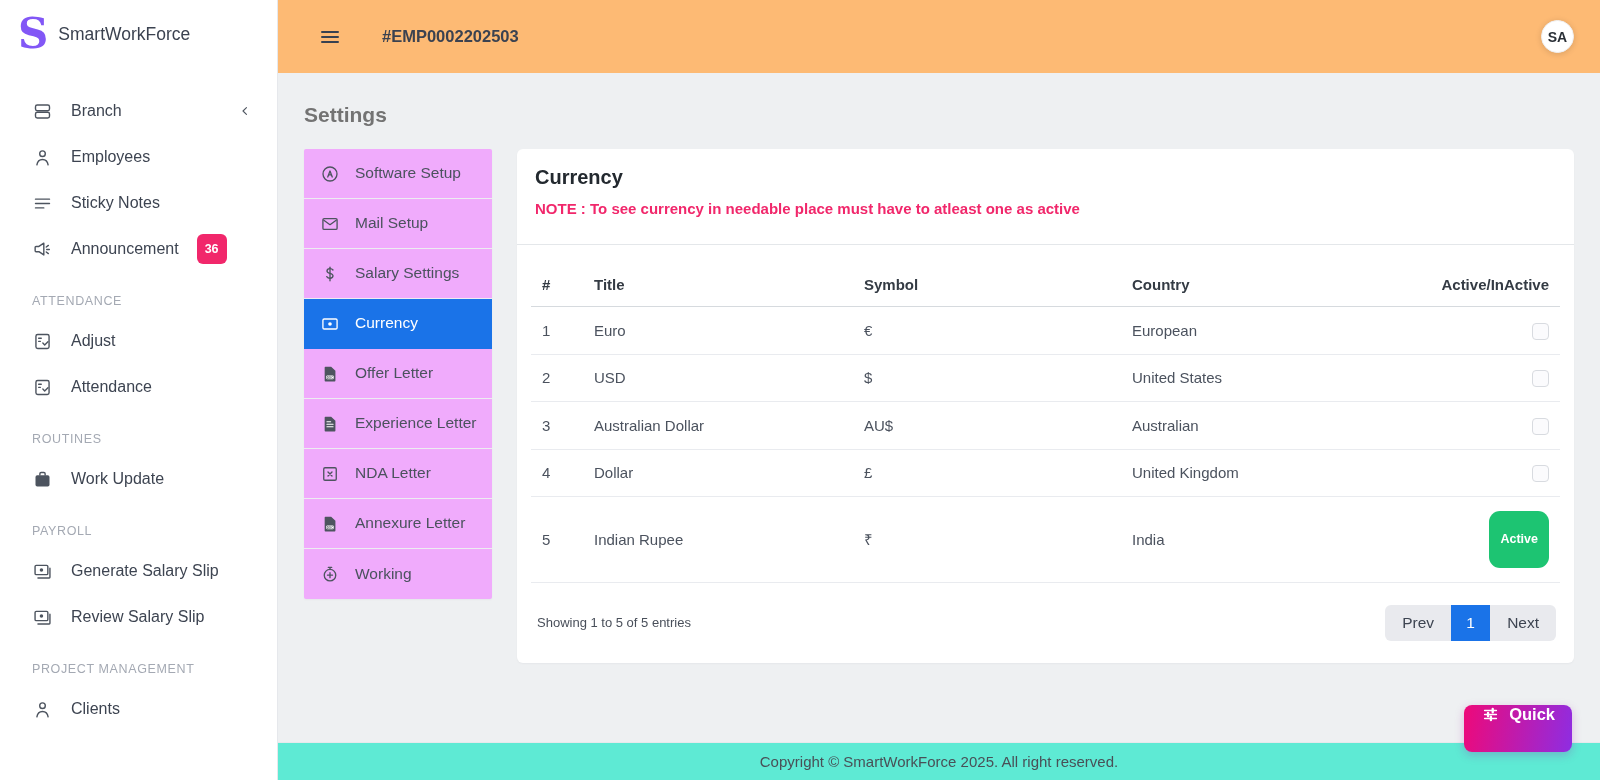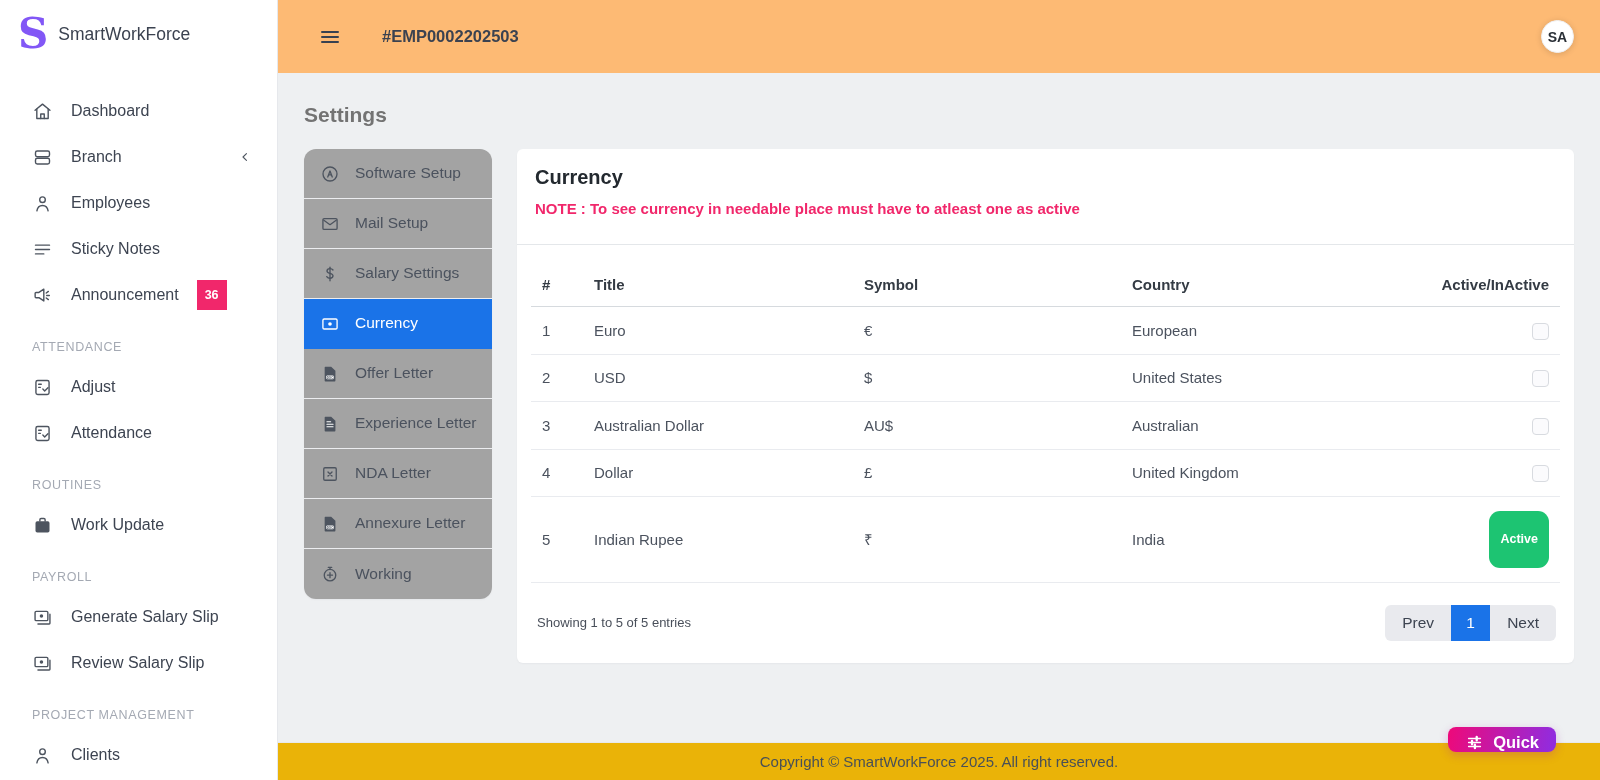--- a/index.html
+++ b/index.html
@@ -13,41 +13,41 @@
   .brand { display:flex; align-items:center; gap:12px; padding:12px 18px 10px 18px; height:66px; }
   .brand-logo { font-size:42px; font-weight:900; color:var(--purple); line-height:1;
                 text-shadow:0 0 1px #fff; letter-spacing:-2px; font-family:"DejaVu Serif", serif; }
   .brand-name { font-size:17.5px; font-weight:400; color:#3b4250; }
   .side-nav { padding:22px 0 0 0; }
   .side-item { display:flex; align-items:center; gap:18px; padding:0 24px 0 32px; height:46px; cursor:pointer; color:#3d4451; }
   .side-item .ic { width:21px; height:21px; color:#4d545f; flex:none; }
   .side-item .lbl { font-size:16px; }
   .side-item .spacer { flex:1; }
   .side-item .chev { width:16px; height:16px; color:#4d545f; }
-  .side-badge { background:var(--pink); color:#fff; font-size:12.5px; font-weight:700; border-radius:0; padding:9px 8px; line-height:1; }
+  .side-badge { background:var(--pink); color:#fff; font-size:12.5px; font-weight:700; border-radius:6px; padding:9px 8px; line-height:1; }
   .side-section { padding:18px 24px 6px 32px; height:46px; display:flex; align-items:center;
                   font-size:12.5px; letter-spacing:.05em; color:#a4a9b3; text-transform:uppercase; }
 
   
   .main-col { flex:1; display:flex; flex-direction:column; height:780px; }
 
   .topbar { height:73px; background:#fdba74; display:flex; align-items:center; padding:0 26px 0 40px; }
   .hamburger { width:24px; height:24px; color:#374151; cursor:pointer; }
   .emp-id { margin-left:40px; font-size:16.5px; font-weight:700; color:#3b4250; }
   .topbar .grow { flex:1; }
   .avatar { width:33px; height:33px; border-radius:50%; background:#fff; border:1px solid #f0f0f2;
             box-shadow:0 1px 6px rgba(0,0,0,.14); display:flex; align-items:center; justify-content:center;
             font-size:14px; font-weight:600; color:#2a2f36; cursor:pointer; }
 
   .content { flex:1; padding:30px 26px 0 26px; background:#eef0f2; overflow:hidden; }
   .page-title { font-size:21px; font-weight:600; color:#737373; margin-bottom:22px; }
   .content-row { display:flex; gap:25px; align-items:flex-start; }
 
   
-  .tabs-card { width:188px; min-width:188px; background:#a3a3a3; border-radius:12px; box-shadow:0 1px 2px rgba(20,20,40,.04); overflow:hidden; }
+  .tabs-card { width:188px; min-width:188px; background:#f0abfc; border-radius:2px; box-shadow:0 1px 2px rgba(20,20,40,.04); overflow:hidden; }
   .tab-item { display:flex; align-items:center; gap:15px; padding:13px 14px 13px 16px; border-bottom:1px solid #ecedf0; cursor:pointer; color:#4b525e; min-height:50px; }
   .tab-item:last-child { border-bottom:none; }
   .tab-item .ic { width:20px; height:20px; flex:none; color:#4d545f; }
   .tab-item .lbl { font-size:15.5px; line-height:1.45; }
   .tab-item.active { background:var(--blue); color:#fff; border-bottom-color:var(--blue); }
   .tab-item.active .ic { color:#fff; }
 
   
   .panel-card { flex:1; background:#fff; border-radius:6px; box-shadow:0 1px 2px rgba(20,20,40,.04); }
   .panel-head { padding:17px 18px 27px 18px; border-bottom:1px solid #e4e7ea; }
@@ -64,52 +64,43 @@
   .cbox { display:inline-block; width:17px; height:17px; border:1px solid #d8dbe0; border-radius:4px; background:#fbfbfd; vertical-align:middle; cursor:pointer; }
   .badge-active { display:inline-block; background:var(--green); color:#fff; font-size:12.5px; font-weight:700; border-radius:11px; padding:22px 11px; line-height:1; }
 
   .table-footer { display:flex; align-items:center; justify-content:space-between; padding:22px 4px 2px 6px; }
   .summary { font-size:13px; color:#494f5a; }
   .pagination { display:flex; background:#e9eaee; border-radius:6px; overflow:hidden; }
   .page-btn { border:none; background:transparent; font-family:inherit; font-size:15.5px; color:#3d4451; padding:9px 17px; cursor:pointer; }
   .page-btn.current { background:var(--blue); color:#fff; padding:9px 15px; min-width:39px; }
 
   
-  .footer-bar { height:38px; background:#eab308; border-top:1px solid #e7e9ec; display:flex; align-items:center; justify-content:center;
+  .footer-bar { height:38px; background:#5eead4; border-top:1px solid #e7e9ec; display:flex; align-items:center; justify-content:center;
                 font-size:15px; color:#495057; }
 
   
-  .quick-btn { position:fixed; right:44px; bottom:28px; height:25px; padding:0 17px; border:none; border-radius:8px;
+  .quick-btn { position:fixed; right:28px; bottom:28px; height:47px; padding:0 17px; border:none; border-radius:8px;
                background:linear-gradient(100deg, var(--grad1) 0%, var(--grad2) 100%);
-               color:#fff; font-family:inherit; font-size:16.5px; font-weight:700; display:flex; align-items:flex-end; gap:9px; cursor:pointer;
+               color:#fff; font-family:inherit; font-size:16.5px; font-weight:700; display:flex; align-items:flex-start; gap:9px; cursor:pointer;
                box-shadow:0 3px 10px rgba(160,20,160,.25); }
   .quick-btn .ic { width:19px; height:19px; }
 
   .ic { display:block; }
 </style>
 </head>
 <body>
 
 <div class="app">
 
   <aside class="sidebar">
     <div class="brand">
       <span class="brand-logo">S</span>
       <span class="brand-name">SmartWorkForce</span>
     </div>
     <nav class="side-nav" id="side-nav">
-        <div class="side-item">
-          <svg class="ic" style="width:21px;height:21px" viewBox="0 0 24 24" fill="none" stroke="currentColor" stroke-width="1.6" stroke-linecap="round" stroke-linejoin="round">
-            <path d="M3.5 10.6L12 3.6l8.5 7"></path>
-            <path d="M5.5 9.4V20h13V9.4"></path>
-            <path d="M10 20v-5.2h4V20"></path>
-          </svg>
-          <span class="lbl">Dashboard</span>
-          <span class="spacer"></span>
-        </div>
         <div class="side-item">
           <svg class="ic" style="width:21px;height:21px" viewBox="0 0 24 24" fill="none" stroke="currentColor" stroke-width="1.6" stroke-linecap="round" stroke-linejoin="round">
             <rect x="4" y="4.5" width="16" height="6.6" rx="2"></rect>
             <rect x="4" y="12.9" width="16" height="6.6" rx="2"></rect>
           </svg>
           <span class="lbl">Branch</span>
           <span class="spacer"></span>
           <span class="chev">
             <svg class="ic" style="width:16px;height:16px" viewBox="0 0 24 24" fill="none" stroke="currentColor" stroke-width="1.6" stroke-linecap="round" stroke-linejoin="round">
               <path d="M14.2 6.8L9 12l5.2 5.2"></path>

